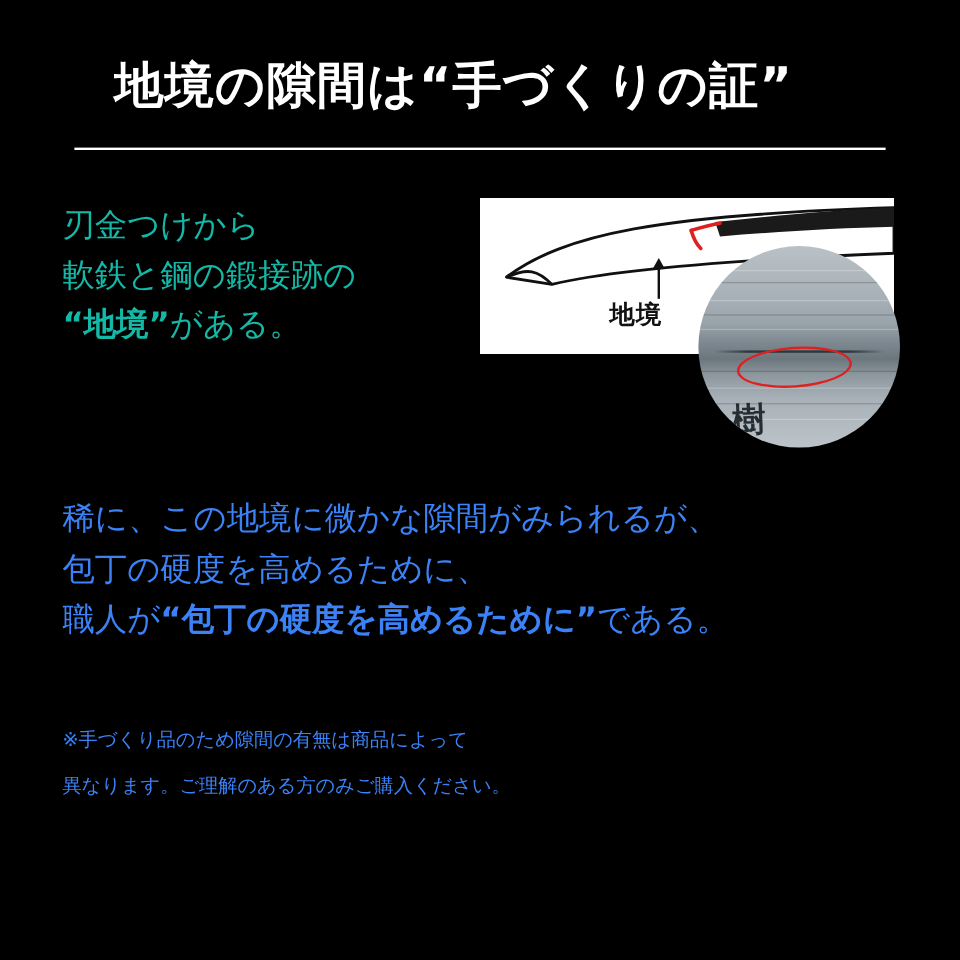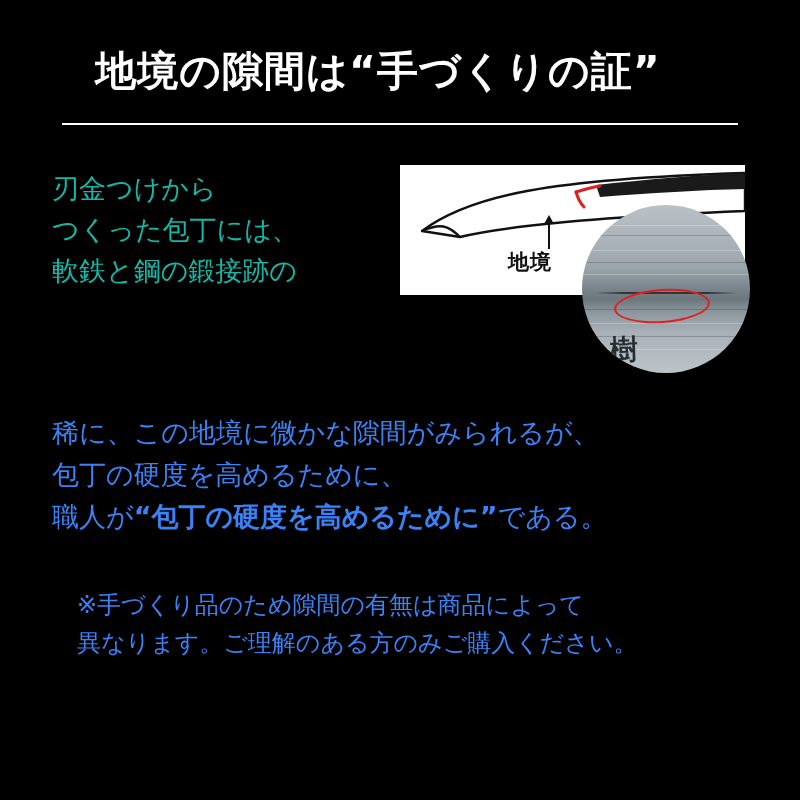--- a/index.html
+++ b/index.html
@@ -163,41 +163,40 @@
     position: absolute;
     left: 52px;
     font-size: 27px;
     line-height: 42px;
     color: #3b82f6;
   }
   .para .line { white-space: nowrap; }
   .para .em { font-weight: bold; }
   .para-main { top: 412px; }
   .para-note {
-    top: 586px;
-    font-size: 24px;
+    top: 598px;
+    font-size: 16px;
     line-height: 38px;
-    margin-left: 25px;
   }
 
   
   .knife-svg { position: absolute; left: 0; top: 0; }
 </style>
 </head>
 <body>
 
 <div class="page">
 
   <div class="title">地境の隙間は“手づくりの証”</div>
   <div class="title-rule"></div>
 
   <div class="intro">
     <div class="line">刃金つけから</div>
-    <div class="line">つくった包丁には、</div>
     <div class="line">軟鉄と鋼の鍛接跡の</div>
+    <div class="line"><span class="em">“</span><span class="em">地境</span><span class="em">”</span><span>がある。</span></div>
   </div>
 
   <div class="figure">
 
     <div class="fig-white">
       <svg class="knife-svg" width="345" height="130" viewBox="0 0 345 130">
 
         <path d="M22 66 C 70 30, 150 14, 345 8 L345 46 C 200 52, 110 60, 60 72 Z" fill="#ffffff" stroke="#111111" stroke-width="2.4" stroke-linejoin="round"></path>
 
         <path d="M196 20 C 250 14, 300 10, 345 8 L345 24 C 300 25, 250 28, 200 32 Z" fill="#1a1a1a"></path>

